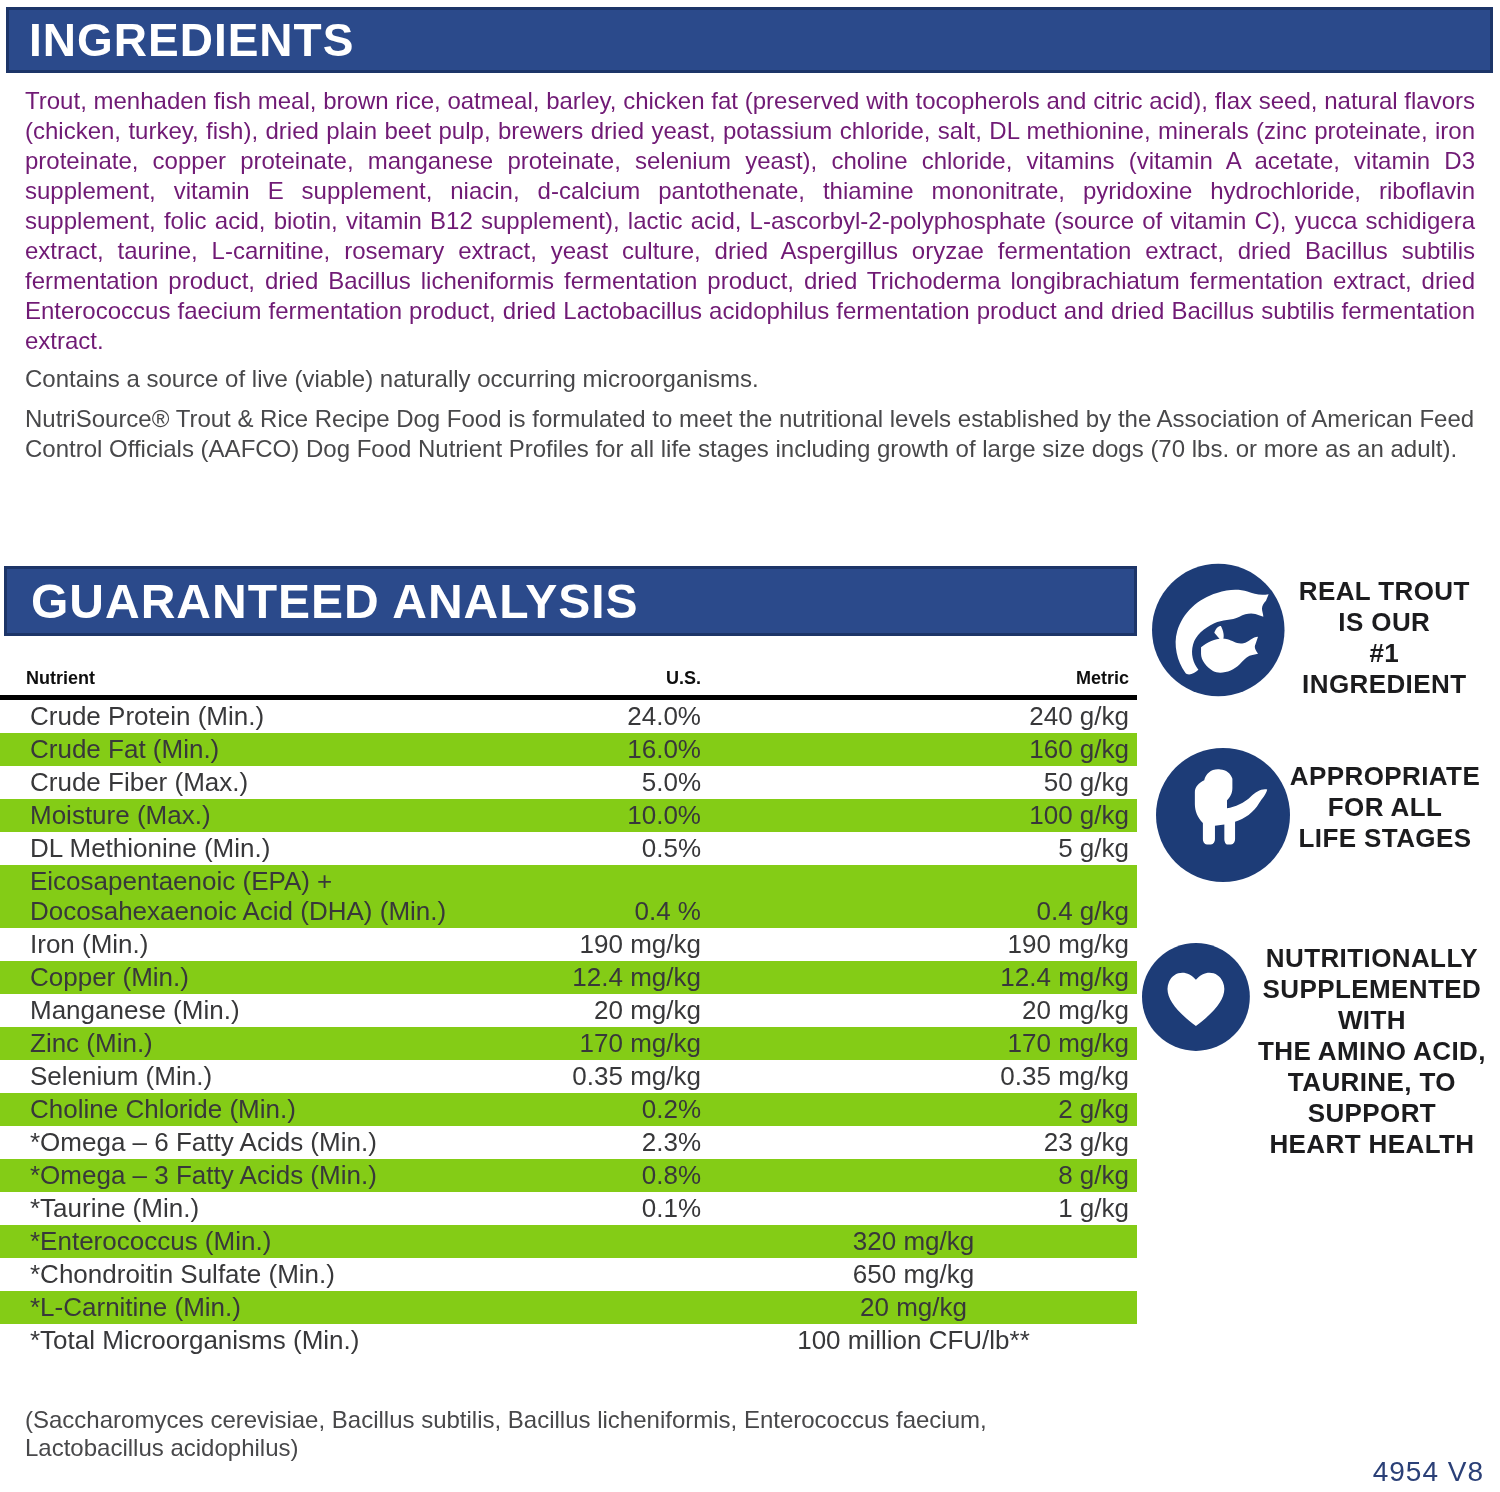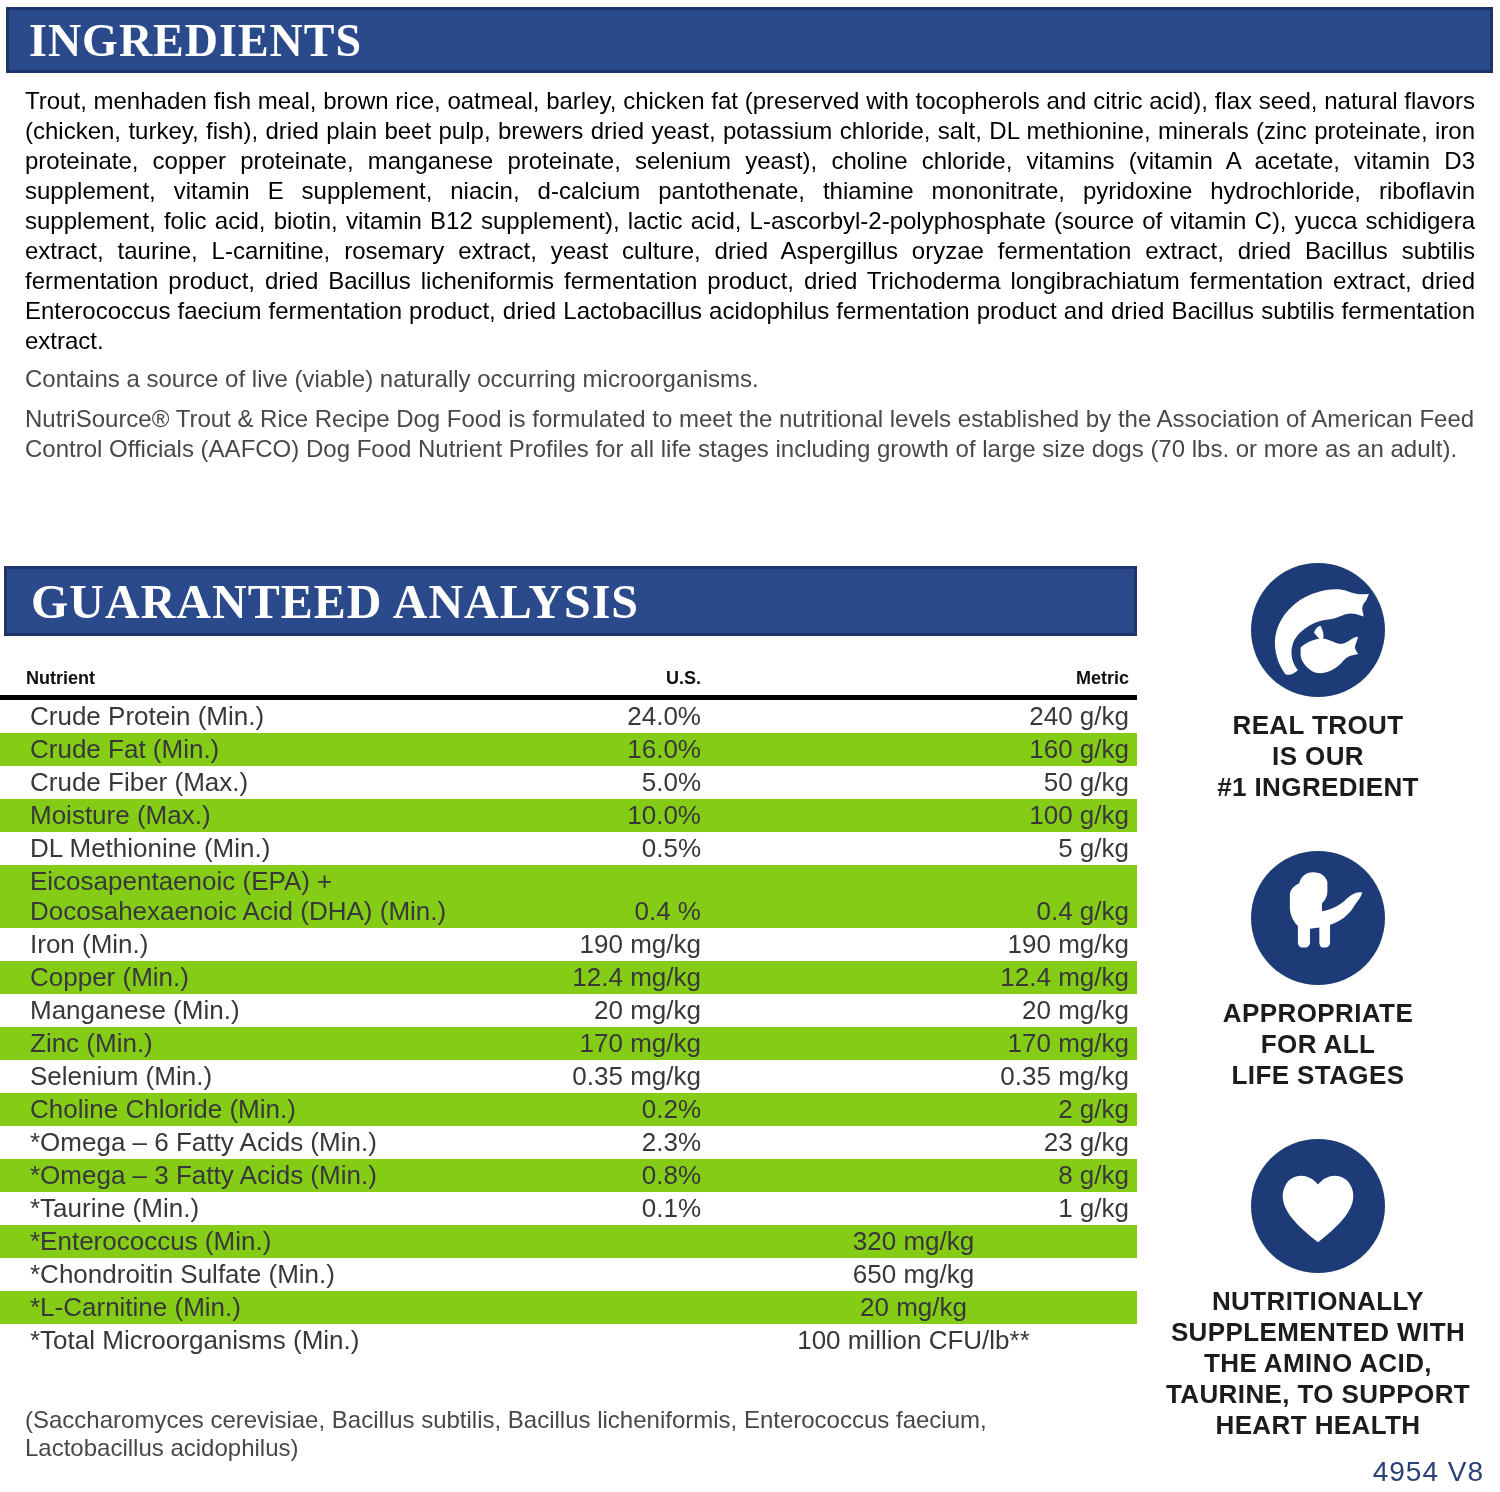--- a/index.html
+++ b/index.html
@@ -17,21 +17,20 @@
   
   .banner {
     position: absolute;
     background: #2b4a8b;
     border: 3px solid #1d3568;
     color: #ffffff;
     font-weight: bold;
     letter-spacing: 1px;
     display: flex;
     align-items: center;
-    font-family: Liberation Serif, serif;
   }
   .banner-ingredients {
     left: 6px; top: 7px;
     width: 1487px; height: 66px;
     font-size: 46px;
     padding-left: 20px;
   }
   .banner-analysis {
     left: 4px; top: 566px;
     width: 1133px; height: 70px;
@@ -40,21 +39,21 @@
   }
 
   
   .ingredients-body {
     position: absolute;
     left: 25px; top: 86px;
     width: 1450px;
     font-size: 24px;
     line-height: 30px;
     text-align: justify;
-    color: #000000;
+    color: #701a75;
   }
   .contains-note {
     position: absolute;
     left: 25px; top: 365px;
     width: 1450px;
     font-size: 24px;
     color: #48484a;
   }
   .aafco-note {
     position: absolute;
@@ -115,21 +114,21 @@
 
   
   .badge-col {
     position: absolute;
     left: 1152px; top: 563px;
     width: 332px;
     display: flex;
     flex-direction: column;
     align-items: center;
   }
-  .badge { display: flex; flex-direction: column; align-items: center; margin-bottom: 48px; }
+  .badge { display: flex; flex-direction: row; margin-bottom: 48px; }
   .badge-circle { width: 134px; height: 134px; }
   .badge-caption {
     margin-top: 13px;
     font-size: 26px;
     font-weight: bold;
     line-height: 31px;
     letter-spacing: 0.4px;
     text-align: center;
     color: #1c1c1e;
     white-space: pre-line;

